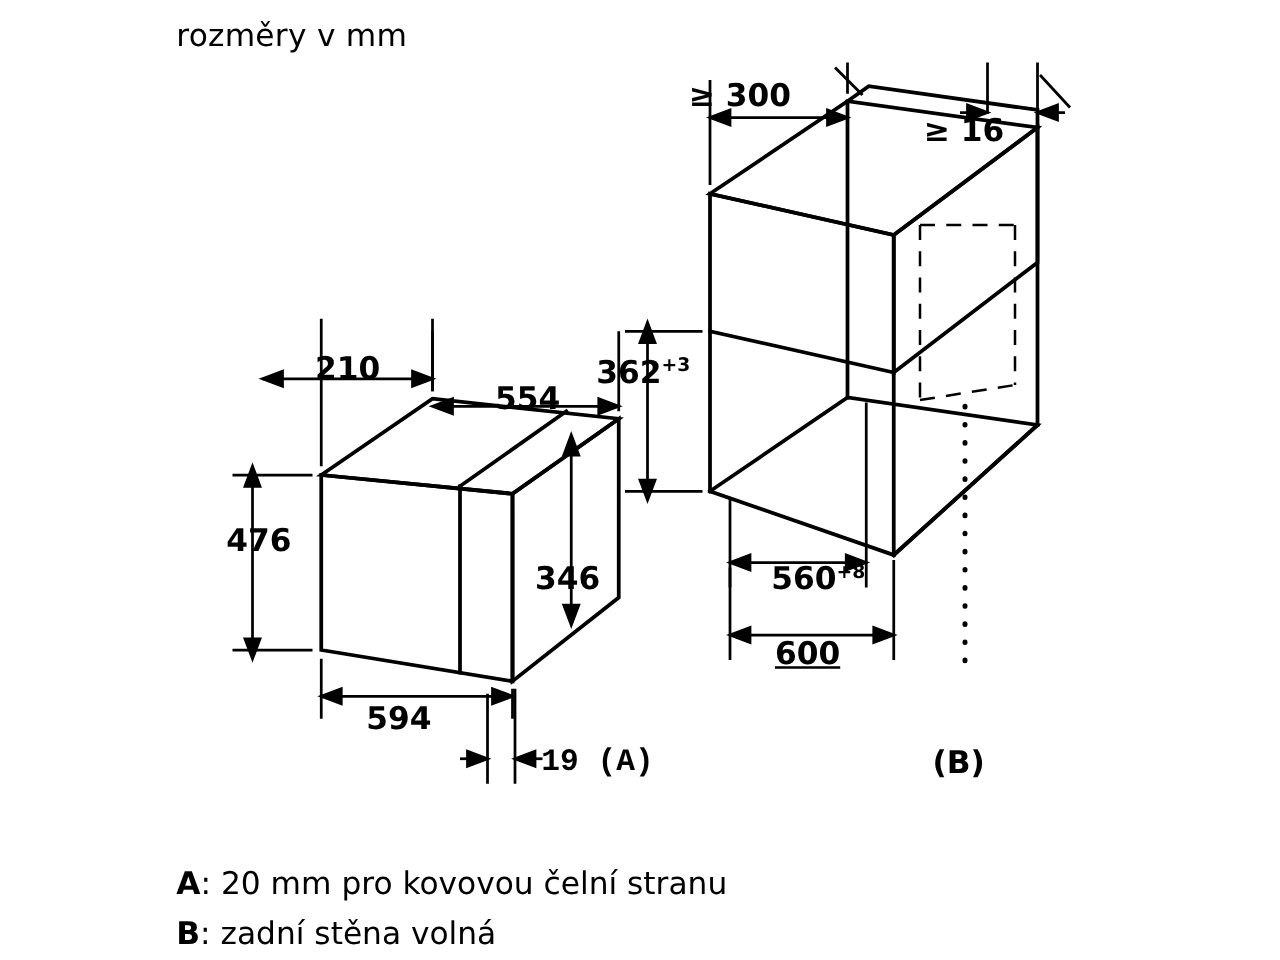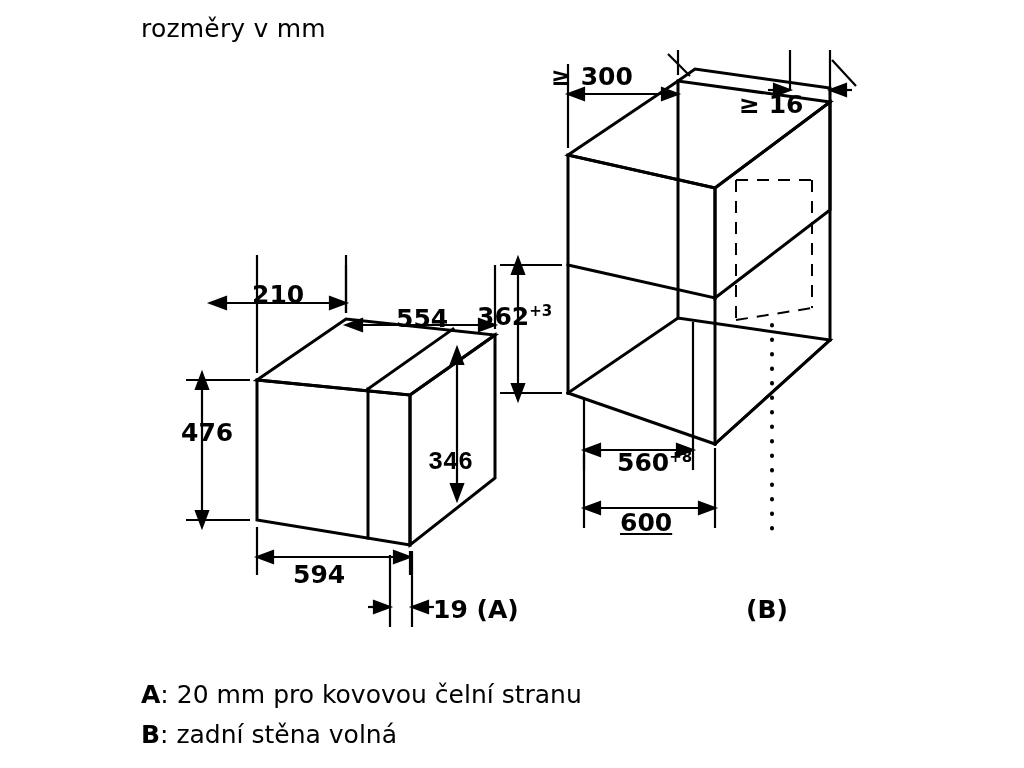--- a/index.html
+++ b/index.html
@@ -36,20 +36,21 @@
     font-size: 25px;
     font-weight: 700;
   }
   .dim-txt .sup {
     font-size: 15px;
     vertical-align: super;
     font-weight: 700;
   }
   .note-txt {
     font-size: 25px;
+    margin-top: 12px;
   }
   .note-txt b {
     font-weight: 700;
   }
   svg { display: block; }
 </style>
 </head>
 <body>
 
 <div id="stage">
@@ -120,25 +121,25 @@
       <polygon points="262,352 278,346 278,358"></polygon>
     </g>
   </svg>
 
   <div class="txt dim-txt" style="left:252px; top:282px;">210</div>
 
   <div class="txt dim-txt" style="left:396px; top:306px;text-align:center;">554</div>
 
   <div class="txt dim-txt" style="left:181px; top:420px;">476</div>
 
-  <div class="txt dim-txt" style="left:428px; top:450px;font-family:Liberation Mono, monospace;">346</div>
+  <div class="txt dim-txt" style="left:428px; top:450px;">346</div>
 
   <div class="txt dim-txt" style="left:293px; top:562px;">594</div>
 
-  <div class="txt dim-txt" style="left:433px; top:597px;">19 (A)</div>
+  <div class="txt dim-txt" style="left:433px; top:597px;font-family:Liberation Mono, monospace;">19 (A)</div>
 
   <svg width="420" height="600" style="position:absolute; left:500px; top:50px;">
     <g fill="none" stroke="#000" stroke-width="3" stroke-linecap="square">
 
       <path d="M 68 105 L 68 215 L 215 248 L 215 138 Z"></path>
 
       <path d="M 68 105 L 178 31 L 330 52 L 215 138 Z"></path>
 
       <path d="M 215 138 L 330 52 L 330 160 L 215 248 Z"></path>
 
@@ -212,21 +213,21 @@
 
     <g stroke="#000" stroke-width="4" stroke-linecap="round" stroke-dasharray="0.5 14">
       <line x1="272" y1="275" x2="272" y2="490"></line>
     </g>
   </svg>
 
   <div class="txt dim-txt" style="left:551px; top:64px;text-align:center;">≥ 300</div>
 
   <div class="txt dim-txt" style="left:739px; top:64px;margin-top:28px;">≥ 16</div>
 
-  <div class="txt dim-txt" style="left:477px; top:304px;"><span>362</span><span class="sup">+3</span></div>
+  <div class="txt dim-txt" style="left:477px; top:285px;"><span>362</span><span class="sup">+3</span></div>
 
   <div class="txt dim-txt" style="left:617px; top:450px;text-align:right;"><span>560</span><span class="sup">+8</span></div>
 
   <div class="txt dim-txt" style="left:620px; top:510px;text-decoration:underline;">600</div>
 
   <div class="txt dim-txt" style="left:746px; top:597px;">(B)</div>
 
   <div class="txt note-txt" style="left:141px; top:682px;"><b>A</b><span>: 20 mm pro kovovou čelní stranu</span></div>
 
   <div class="txt note-txt" style="left:141px; top:722px;text-align:center;"><b>B</b><span>: zadní stěna volná</span></div>

